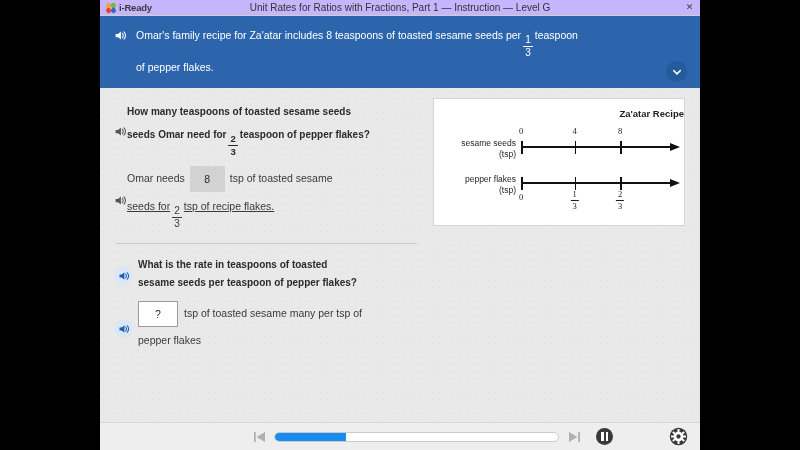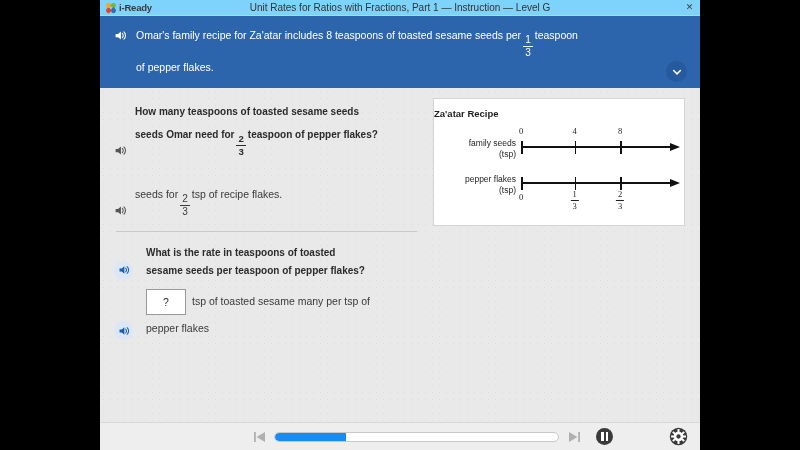--- a/index.html
+++ b/index.html
@@ -27,21 +27,21 @@
     width: 600px;
     height: 450px;
     background: #e9e9e9;
     overflow: hidden;
   }
 
   
   #titlebar {
     position: relative;
     height: 16px;
-    background: #7dd3fc;
+    background: #c4b5fd;
     border-bottom: 1px solid #cfcfcf;
     display: flex;
     align-items: center;
   }
 
   .logo-wrap {
     display: flex;
     align-items: center;
     gap: 3px;
     padding-left: 6px;
@@ -165,21 +165,21 @@
   }
 
   #left-col {
     position: absolute;
     left: 0;
     top: 0;
     width: 335px;
     padding: 12px 12px 0 14px;
   }
 
-  .q-block { display: flex; align-items: flex-end; gap: 8px; }
+  .q-block { display: flex; align-items: center; }
 
   .q-bold {
     font-size: 10px;
     font-weight: bold;
     color: #2b2b2b;
     line-height: 23px;
   }
 
   .q-normal {
     font-size: 10.5px;
@@ -248,21 +248,21 @@
     position: absolute;
     left: 333px;
     top: 10px;
     width: 252px;
     height: 128px;
     background: #ffffff;
     border: 1px solid #d5d5d5;
   }
 
   #diagram-title {
-    text-align: left;
+    text-align: right;
     font-size: 9.5px;
     font-weight: bold;
     color: #1e1e1e;
     margin-top: 9px;
   }
 
   .nl-label {
     position: absolute;
     text-align: right;
     font-size: 8.5px;
@@ -416,21 +416,24 @@
 
         <div class="q-block" style="margin-top:9px;">
           <span class="spk" style="margin-top:7px;">
             <svg width="13" height="13" viewBox="0 0 16 16">
               <path d="M2 6 h3 l3.5-3 v10 L5 10 H2 z" fill="#555555"></path>
               <path d="M10.2 5.4 a3.6 3.6 0 0 1 0 5.2" stroke="#555555" stroke-width="1.3" fill="none" stroke-linecap="round"></path>
               <path d="M12.2 3.6 a6 6 0 0 1 0 8.8" stroke="#555555" stroke-width="1.3" fill="none" stroke-linecap="round"></path>
             </svg>
           </span>
           <div class="q-normal">
-            <div style="margin-top:16px;">
+            <div>
+              <span>Omar needs</span><span class="ans-filled">8</span><span>tsp of toasted sesame</span>
+            </div>
+            <div style="margin-top:2px;text-decoration:underline;">
               <span>seeds for</span><span class="frac">
                   <span class="num">2</span>
                   <span class="bar"></span>
                   <span class="den">3</span>
                 </span><span>tsp of recipe flakes.</span>
             </div>
           </div>
         </div>
 
         <div class="divider"></div>
@@ -464,21 +467,21 @@
             <div style="margin-top:1px;">pepper flakes</div>
           </div>
         </div>
 
       </div>
 
       <div id="diagram-card">
         <div id="diagram-title">Za'atar Recipe</div>
 
         <div class="nl-label" style="left:4px; top:39px; width:78px;">
-          <div>family seeds</div>
+          <div>sesame seeds</div>
           <div>(tsp)</div>
         </div>
 
         <div class="nl-label" style="left:4px; top:75px; width:78px;">
           <div>pepper flakes</div>
           <div>(tsp)</div>
         </div>
 
         <div style="position:absolute; left:86px; top:48px; width:160px; height:1px;">
           <svg width="160" height="20" viewBox="0 0 160 20" style="position:absolute; left:0; top:-9px;">

